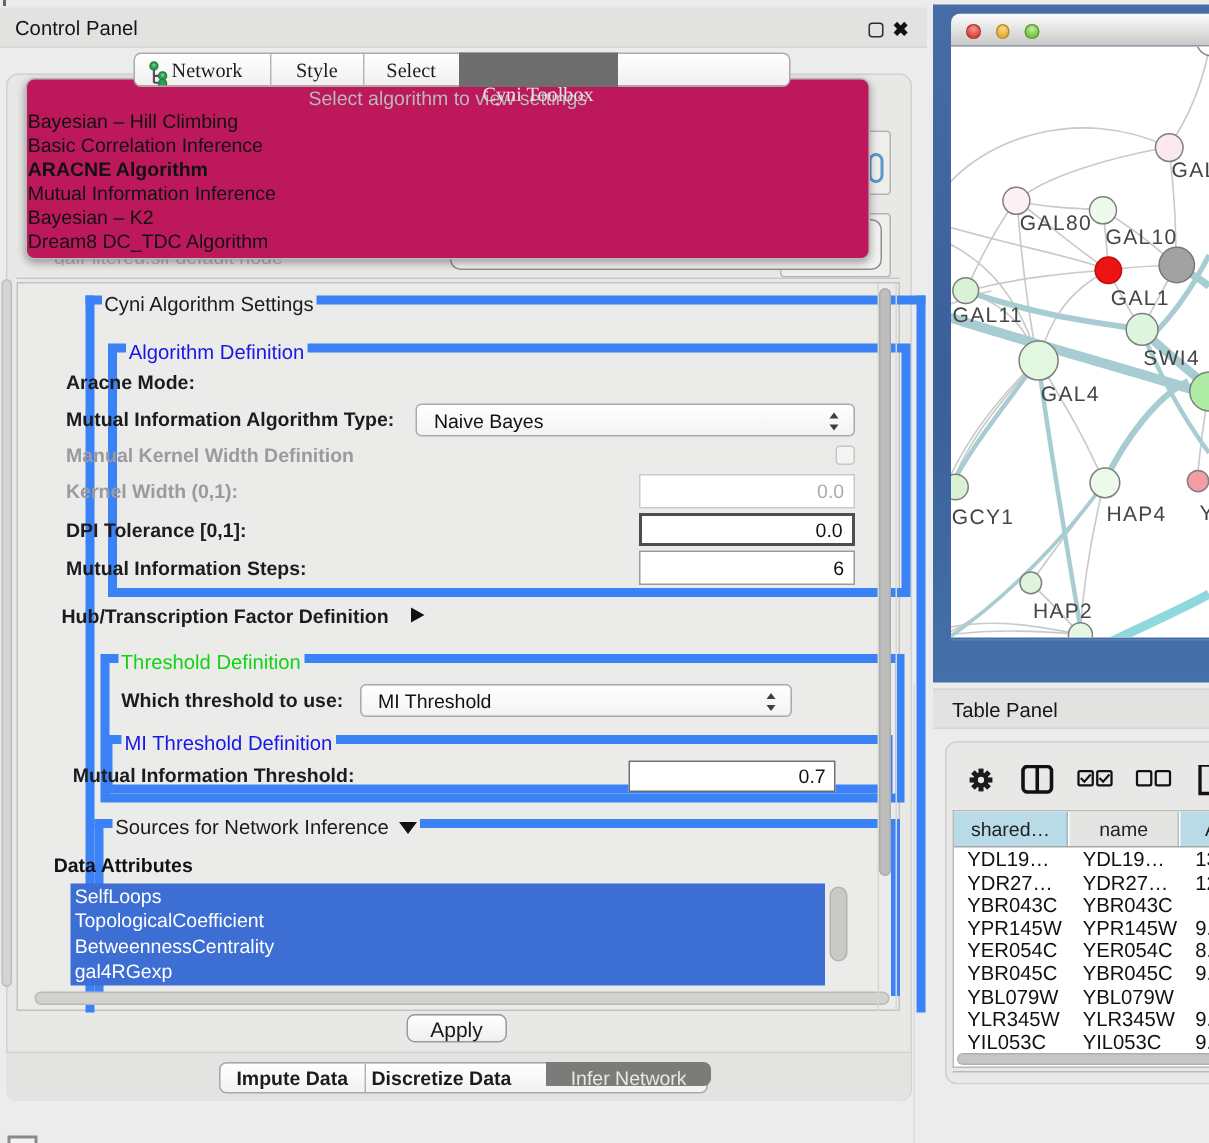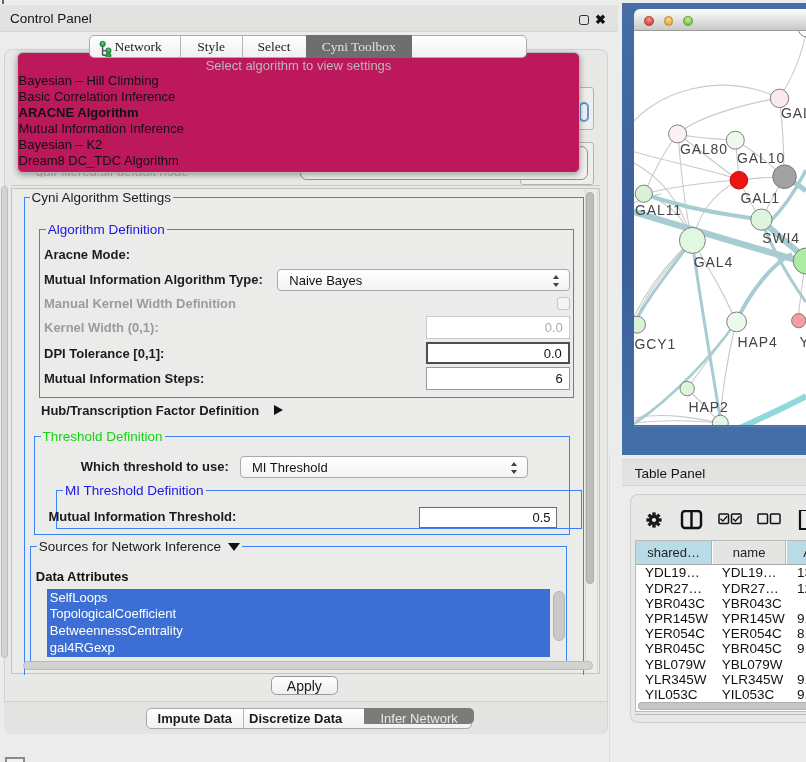--- a/index.html
+++ b/index.html
@@ -2,21 +2,21 @@
 <html><head>
 <meta charset="utf-8">
 <style>
   * { margin:0; padding:0; box-sizing:border-box; }
   html,body { width:806px; height:762px; overflow:hidden; }
   body { font-family:"Liberation Sans", sans-serif; background:#ececec; position:relative; }
   .abs { position:absolute; }
   .lbl { font-size:13px; font-weight:bold; color:#1c1c1c; }
   .dis { color:#9b9b9b; }
   .legend { font-size:13.5px; background:#ebebea; padding:0 2px; position:absolute; top:-8px; white-space:nowrap; }
-  fieldset { border:1px solid #3b82f6; border-radius:0; position:absolute; }
+  fieldset { border:6px solid #3b82f6; border-radius:0; position:absolute;margin-left:33px; }
   .combo { position:absolute; background:linear-gradient(#ffffff,#f3f3f3); border:1px solid #a9a9a9; border-radius:4px; font-size:13px; color:#111; }
   .combo .ctext { position:absolute; left:11px; top:2.5px; }
   .updown { position:absolute; right:9px; top:4.5px; width:7px; height:12px; }
   .updown:before { content:""; position:absolute; left:0; top:0;
      border-left:3.5px solid transparent; border-right:3.5px solid transparent; border-bottom:4.5px solid #3e3e3e; }
   .updown:after { content:""; position:absolute; left:0; bottom:0;
      border-left:3.5px solid transparent; border-right:3.5px solid transparent; border-top:4.5px solid #3e3e3e; }
   .field { position:absolute; background:#fff; font-size:13px; color:#111; text-align:right; padding-right:6px; }
 </style>
 </head>
@@ -80,26 +80,26 @@
   <fieldset style="left:21.5px;top:246.8px;width:536.8px;height:99.2px;">
     <span class="legend" style="left:6px;color:#12d412;">Threshold Definition</span>
   </fieldset>
 
   <div class="lbl abs" style="left:68.8px;top:270px;">Which threshold to use:</div>
   <div class="combo" style="left:228px;top:267px;width:287.5px;height:21.6px;">
       <span class="ctext">MI Threshold</span>
       <span class="updown"></span>
     </div>
 
-  <fieldset style="left:44px;top:300.8px;width:525.5px;height:39.2px;">
+  <fieldset style="left:24px;top:300.8px;width:525.5px;height:39.2px;">
     <span class="legend" style="left:6px;color:#1717e6;">MI Threshold Definition</span>
   </fieldset>
 
   <div class="lbl abs" style="left:36.5px;top:319.5px;">Mutual Information Threshold:</div>
-  <div class="field" style="left:406.7px;top:318px;width:138.8px;height:20.5px;border:1px solid #6e6e6e;padding-top:2px;">0.5</div>
+  <div class="field" style="left:406.7px;top:318px;width:138.8px;height:20.5px;border:1px solid #6e6e6e;padding-top:2px;">0.7</div>
 
   <fieldset style="left:17.8px;top:357px;width:536.8px;height:118px;border-bottom:none;">
     <span class="legend" style="left:6px;color:#1c1c1c;">Sources for Network Inference <span style="display:inline-block;vertical-align:0px;width:0;height:0;border-left:6.5px solid transparent;border-right:6.5px solid transparent;border-top:8.5px solid #111;margin-left:3px;"></span></span>
   </fieldset>
 
   <div class="abs" style="left:23.8px;top:380px;font-size:13px;font-weight:bold;color:#111;">Data Attributes</div>
 
   <div class="abs" style="left:35.3px;top:399.6px;width:503px;height:68.1px;background:#3d6ed3;color:#fff;font-size:13px;line-height:16.7px;padding:1px 0 0 2.5px;">
 SelfLoops<br>TopologicalCoefficient<br>BetweennessCentrality<br>gal4RGexp
   </div>
@@ -112,21 +112,21 @@
   <div class="abs" style="left:573.8px;top:2.5px;width:8.4px;height:392px;background:#bdbdbc;border:1px solid #acacab;border-radius:4.5px;"></div>
 </div>
 
 <div class="abs" style="left:270.7px;top:675.5px;width:67.3px;height:19.8px;background:linear-gradient(#ffffff,#efefee);border:1px solid #9a9a9a;border-radius:5.5px;text-align:center;font-size:14px;color:#1a1a1a;padding-top:1.5px;">Apply</div>
 
 <div class="abs" style="left:4px;top:701px;width:603px;height:33px;background:#e3e3e2;border-top:1px solid #d0d0cf;border-radius:0 0 8px 8px;"></div>
 
 <div class="abs" style="left:146px;top:707.9px;width:326px;height:21.5px;border:1px solid #a8a8a6;border-radius:5px;background:linear-gradient(#ffffff,#f1f1f0);font-size:13px;font-weight:600;color:#1c1c1c;">
   <div class="abs" style="left:0;top:0;width:95.6px;height:19.5px;text-align:center;padding-top:2.5px;">Impute Data</div>
   <div class="abs" style="left:95.6px;top:0;width:1px;height:19.5px;background:#b5b5b3;"></div>
-  <div class="abs" style="left:102px;top:0;width:120.6px;height:19.5px;text-align:left;padding-top:2.5px;">Discretize Data</div>
+  <div class="abs" style="left:87px;top:0;width:120.6px;height:19.5px;text-align:center;padding-top:2.5px;">Discretize Data</div>
   <div class="abs" style="left:217.2px;top:-1px;width:109.8px;height:16px;background:#7b7b79;border-radius:0 5px 5px 0;text-align:center;padding-top:3.5px;color:#e8e8e6;font-weight:normal;">Infer Network</div>
 </div>
 
 <div class="abs" style="left:5px;top:757px;width:20px;height:16px;border:2px solid #8a8a8a;background:#f2f2f1;"></div>
 
 <div class="abs" style="left:17px;top:52px;width:563px;height:120.5px;background:#be185d;border:1px solid #b9b9b9;border-radius:6px;box-shadow:0 2px 6px rgba(0,0,0,0.35);z-index:5;">
   <div class="abs" style="left:0;top:5px;width:100%;text-align:center;font-size:13px;color:#b9b9b9;">Select algorithm to view settings</div>
   <div class="abs" style="left:0.5px;top:20px;font-size:13px;color:#111;line-height:15.9px;">
 Bayesian – Hill Climbing<br>Basic Correlation Inference<br><b>ARACNE Algorithm</b><br>Mutual Information Inference<br>Bayesian – K2<br>Dream8 DC_TDC Algorithm
   </div>
@@ -141,21 +141,21 @@
       <circle cx="9.4" cy="15.6" r="2.7" fill="#2f9e4e" stroke="#1f7a38" stroke-width="0.8"></circle>
       <circle cx="3.6" cy="3.4" r="1.1" fill="#6fc98a"></circle>
       <circle cx="9.4" cy="10" r="1.1" fill="#6fc98a"></circle>
     </svg>
     <div class="abs" style="left:24px;top:3px;">Network</div>
     </div>
   <div class="abs" style="left:89.5px;top:0;width:1px;height:21.2px;background:#b5b5b3;"></div>
   <div class="abs" style="left:90.5px;top:0;width:60.7px;height:21.2px;text-align:center;padding-top:3px;">Style</div>
   <div class="abs" style="left:151.2px;top:0;width:1px;height:21.2px;background:#b5b5b3;"></div>
   <div class="abs" style="left:152.2px;top:0;width:63px;height:21.2px;text-align:center;padding-top:3px;">Select</div>
-  <div class="abs" style="left:215.3px;top:-1px;width:106.1px;height:23.2px;background:#6e6e6e;text-align:center;padding-top:4px;color:#e2e2e2;">Cyni Toolbox</div>
+  <div class="abs" style="left:215.3px;top:-1px;width:106.1px;height:23.2px;background:#6e6e6e;text-align:center;padding-top:20px;color:#e2e2e2;">Cyni Toolbox</div>
 </div>
 
 <div class="abs" style="left:622px;top:3px;width:184px;height:451.7px;background:linear-gradient(#466da6 0%,#3a5f9b 55%,#4470a9 100%);"></div>
 
 <div class="abs" style="left:634px;top:9px;width:172px;height:22px;background:linear-gradient(#fdfdfd,#c9c9c8);border-bottom:1px solid #9b9b9a;border-radius:6px 0 0 0;"></div>
 <div class="abs" style="left:644.2px;top:16px;width:9.6px;height:9.6px;border-radius:50%;background:radial-gradient(circle at 50% 30%, #f49790, #dc4236 75%);border:1px solid #ad3a34;"></div>
 <div class="abs" style="left:663.7px;top:16px;width:9.6px;height:9.6px;border-radius:50%;background:radial-gradient(circle at 50% 30%, #f8d88c, #e8aa36 75%);border:1px solid #bd8929;"></div>
 <div class="abs" style="left:683.2px;top:16px;width:9.6px;height:9.6px;border-radius:50%;background:radial-gradient(circle at 50% 30%, #c4ec9a, #77c244 75%);border:1px solid #5f9e36;"></div>
 
 <div class="abs" style="left:634px;top:426px;width:172px;height:1px;background:#5b7fb2;"></div>

